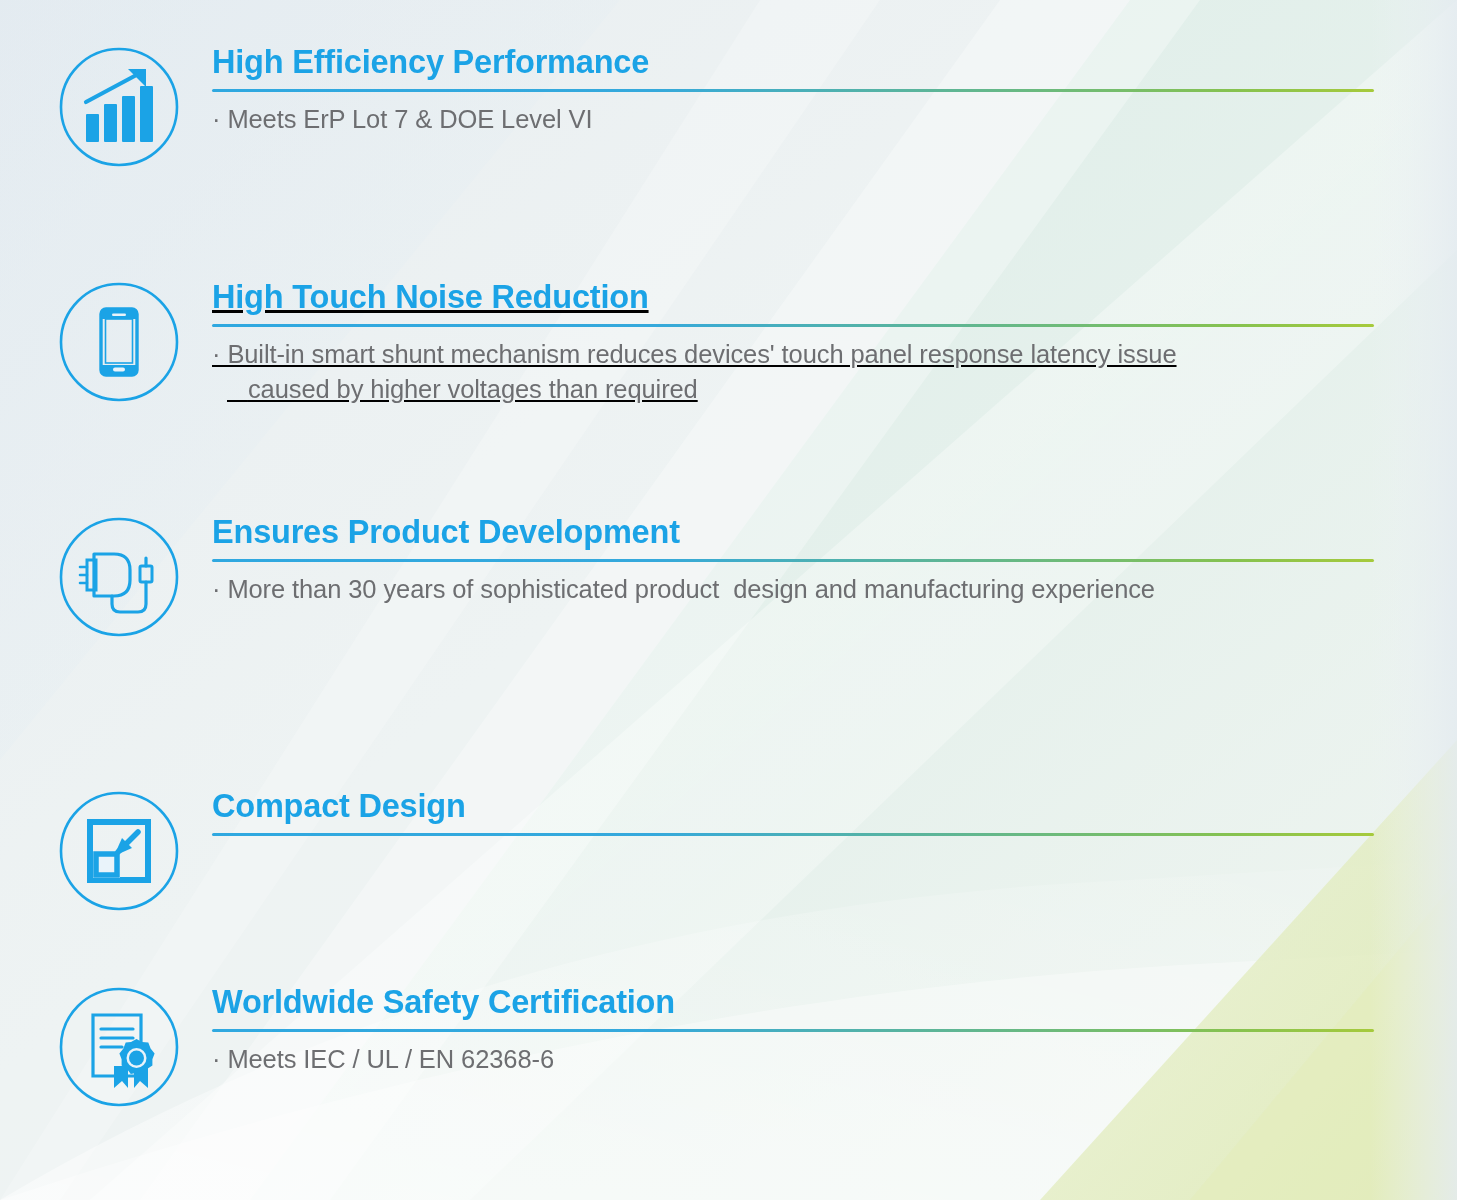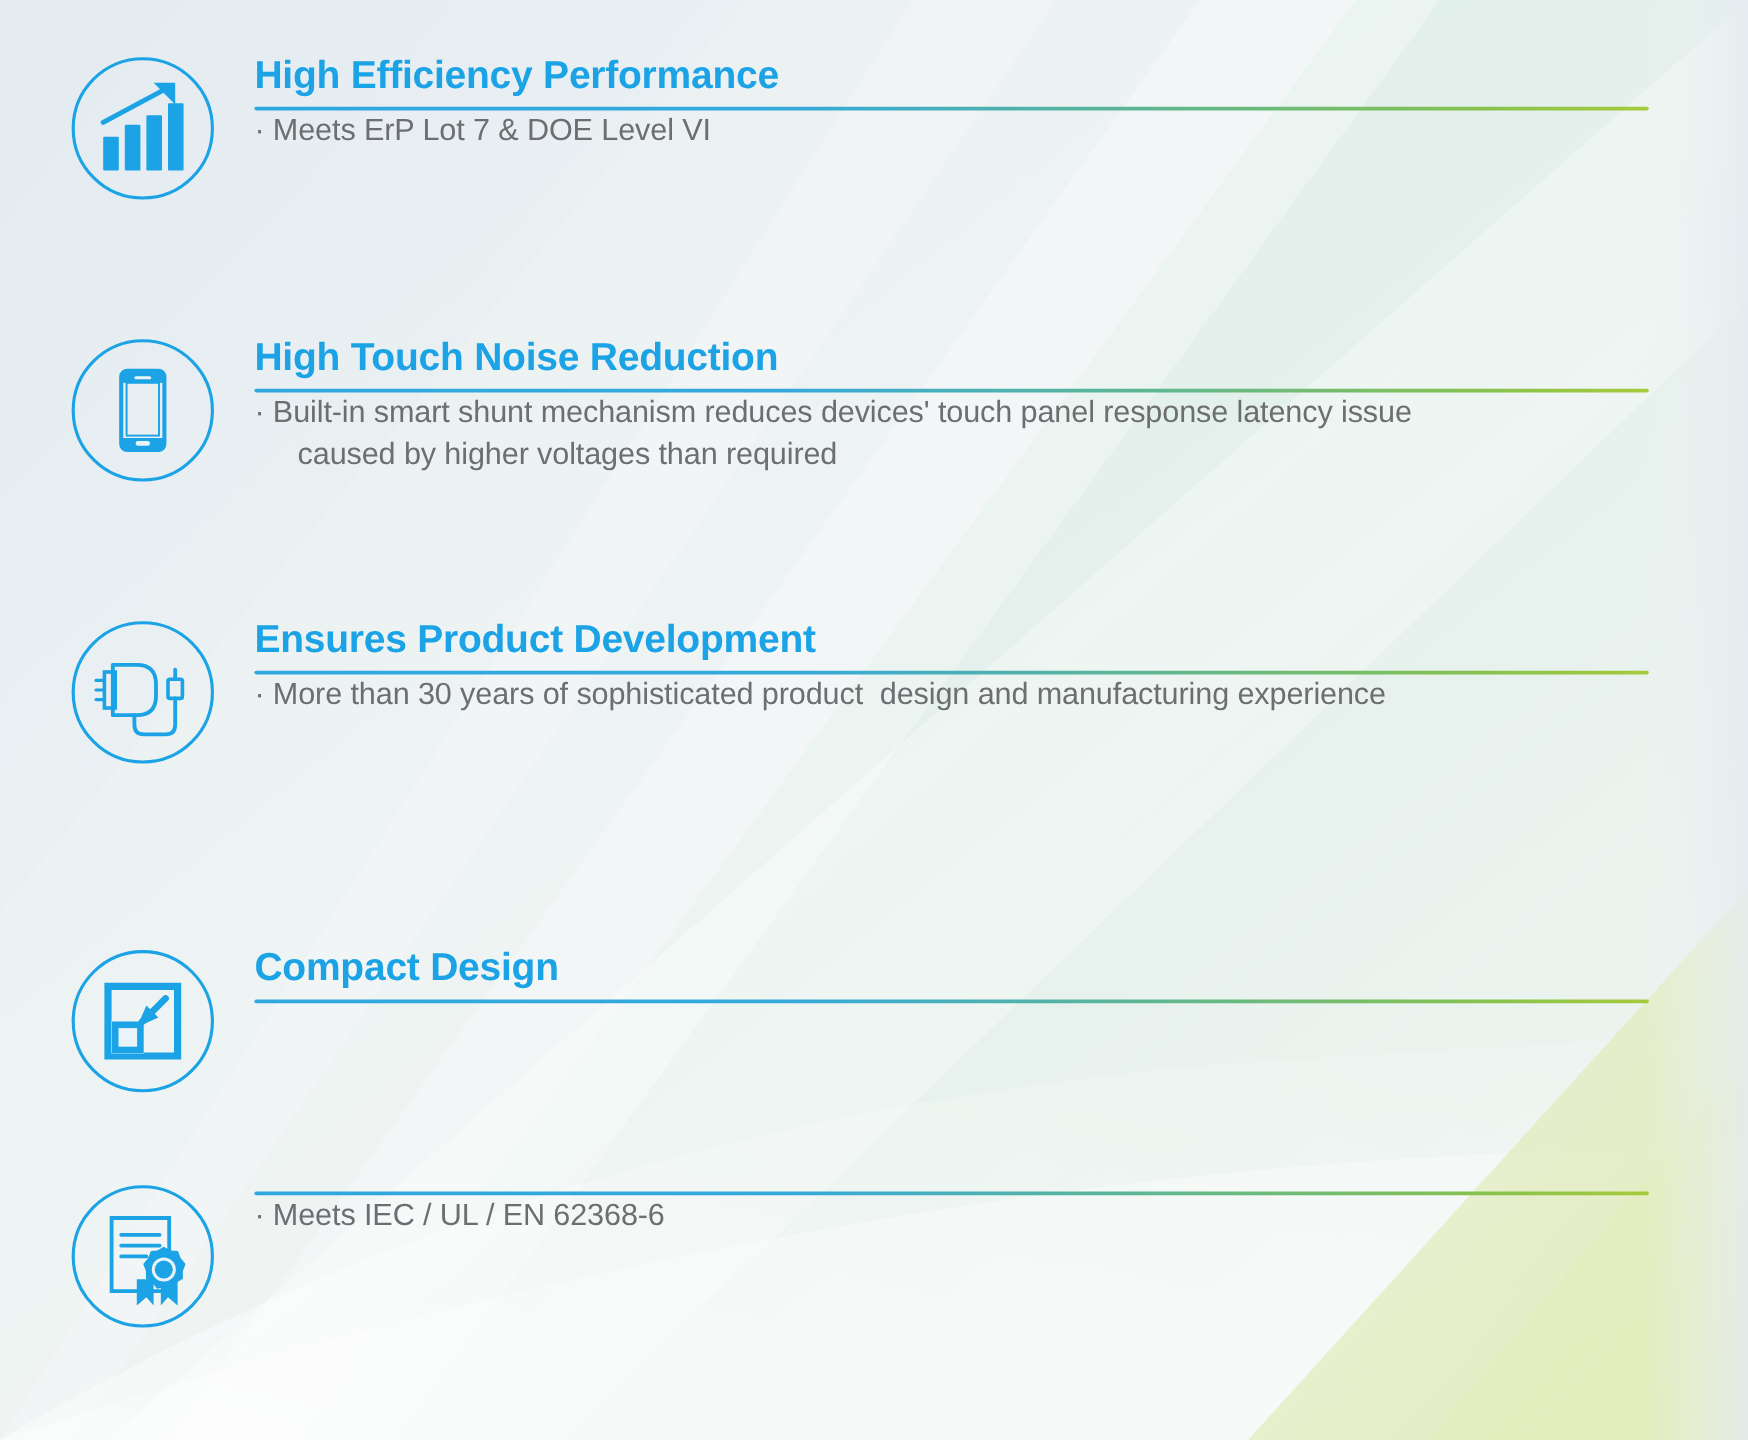--- a/index.html
+++ b/index.html
@@ -71,36 +71,36 @@
 
   .rule {
     height: 3px;
     width: 1162px;
     margin-top: 9px;
     background: linear-gradient(to right, #2fa8e0 0%, #35a9dc 38%, #86c24f 88%, #a6ca3c 100%);
     border-radius: 2px;
   }
 
   .bullets {
-    margin-top: 0;
+    margin-top: 10px;
   }
 
   .bullet {
     font-size: 25.5px;
     color: #6d6e71;
     line-height: 1.36;
     letter-spacing: -0.1px;
     text-indent: -15px;
     padding-left: 15px;
     white-space: pre-wrap;
   }
 
   
   .row-0 { top: 44px; }
-  .row-1 { top: 279px; }
+  .row-1 { top: 279px; text-decoration: underline; }
   .row-2 { top: 514px; }
   .row-3 { top: 788px; }
   .row-4 { top: 984px; }
 </style>
 </head>
 <body>
 
 <div id="bg-layer">
   <svg viewBox="0 0 1457 1200" preserveAspectRatio="none" xmlns="http://www.w3.org/2000/svg">
     <defs>
@@ -265,20 +265,21 @@
         <path d="M 78 82 L 78 104 L 84 97 L 92 104 L 92 82 Z" fill="#1ba3e6"></path>
 
         <path d="M 75 58 l 5.5 -3.1 l 5.5 3.1 l 6.3 0.6 l 2.3 5.9 l 4 4.9
                  l -2.2 5.9 l 0 6.3 l -5.4 3.3 l -3.8 5.1 l -6.2 -1.2 l -6.2 1.2
                  l -3.8 -5.1 l -5.4 -3.3 l 0 -6.3 l -2.2 -5.9 l 4 -4.9 l 2.3 -5.9 Z" fill="#1ba3e6"></path>
         <circle cx="80.5" cy="74" r="10" fill="#e9f3fa"></circle>
         <circle cx="80.5" cy="74" r="7.5" fill="#1ba3e6"></circle>
       </svg>
     </div>
     <div class="feature-body">
+      <div class="feature-title">Worldwide Safety Certification</div>
       <div class="rule"></div>
       <div class="bullets">
         <div class="bullet">· Meets IEC / UL / EN 62368-6</div>
       </div>
     </div>
   </div>
 
 </div>
 
 </body></html>

